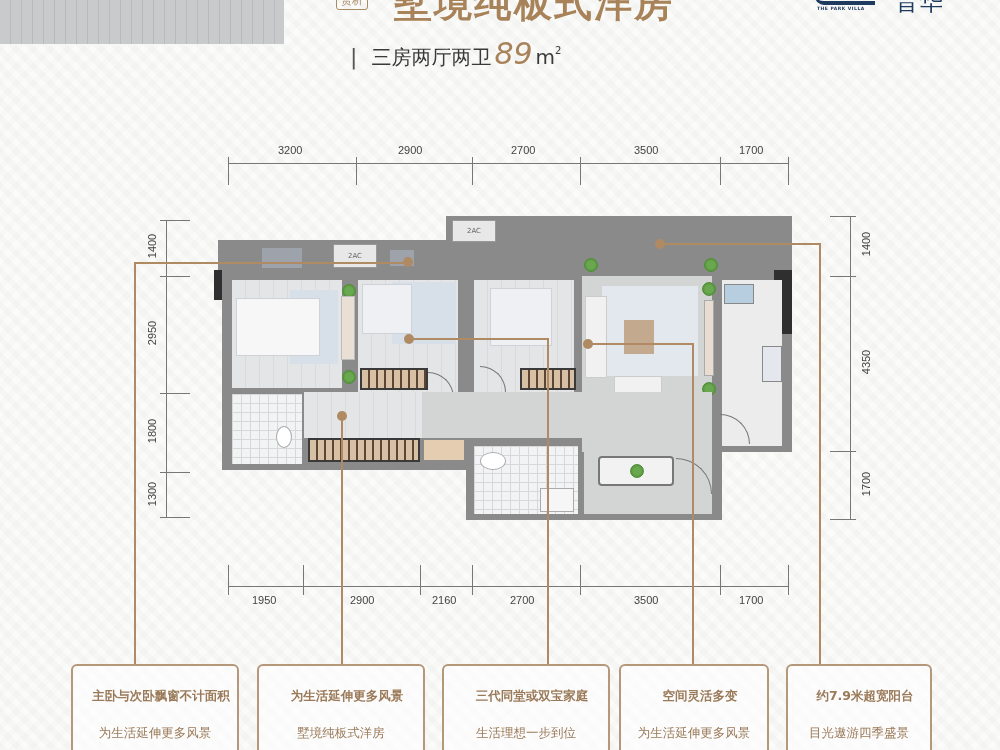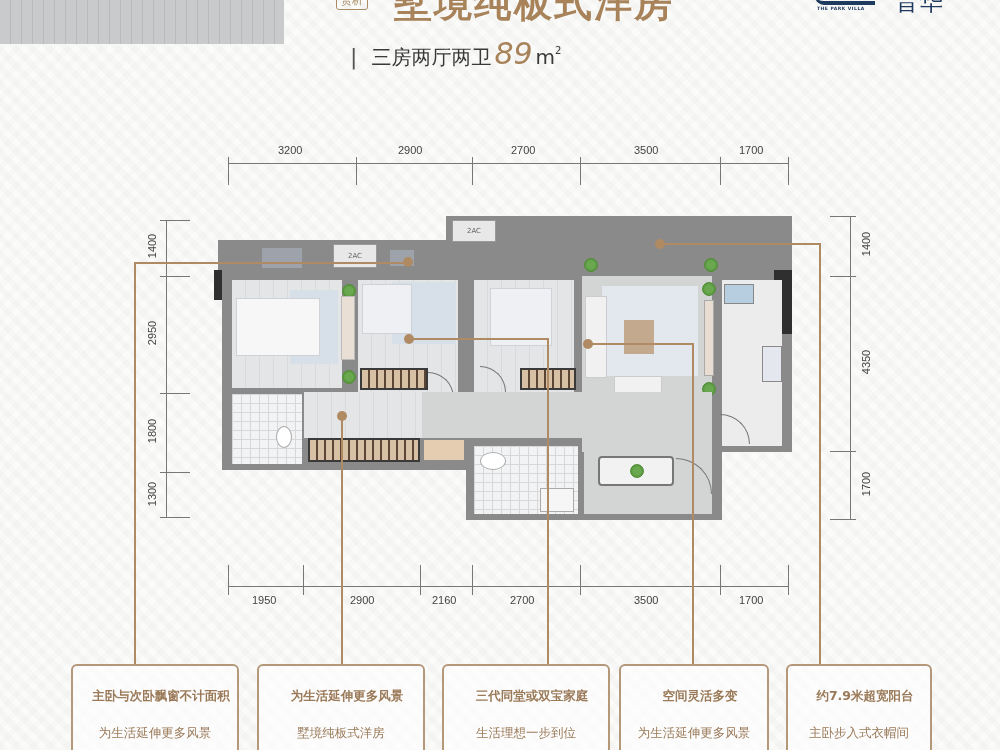--- a/index.html
+++ b/index.html
@@ -251,14 +251,14 @@
 <div class="card" style="left:442px;">
   <div class="card-title">三代同堂或双宝家庭</div>
   <div class="card-desc">生活理想一步到位</div>
 </div>
 <div class="card" style="left:619px;width:150px;">
   <div class="card-title">空间灵活多变</div>
   <div class="card-desc">为生活延伸更多风景</div>
 </div>
 <div class="card" style="left:786px;width:146px;">
   <div class="card-title">约7.9米超宽阳台</div>
-  <div class="card-desc">主卧步入式衣帽间</div>
+  <div class="card-desc">目光遨游四季盛景</div>
 </div>
 
 </body></html>

